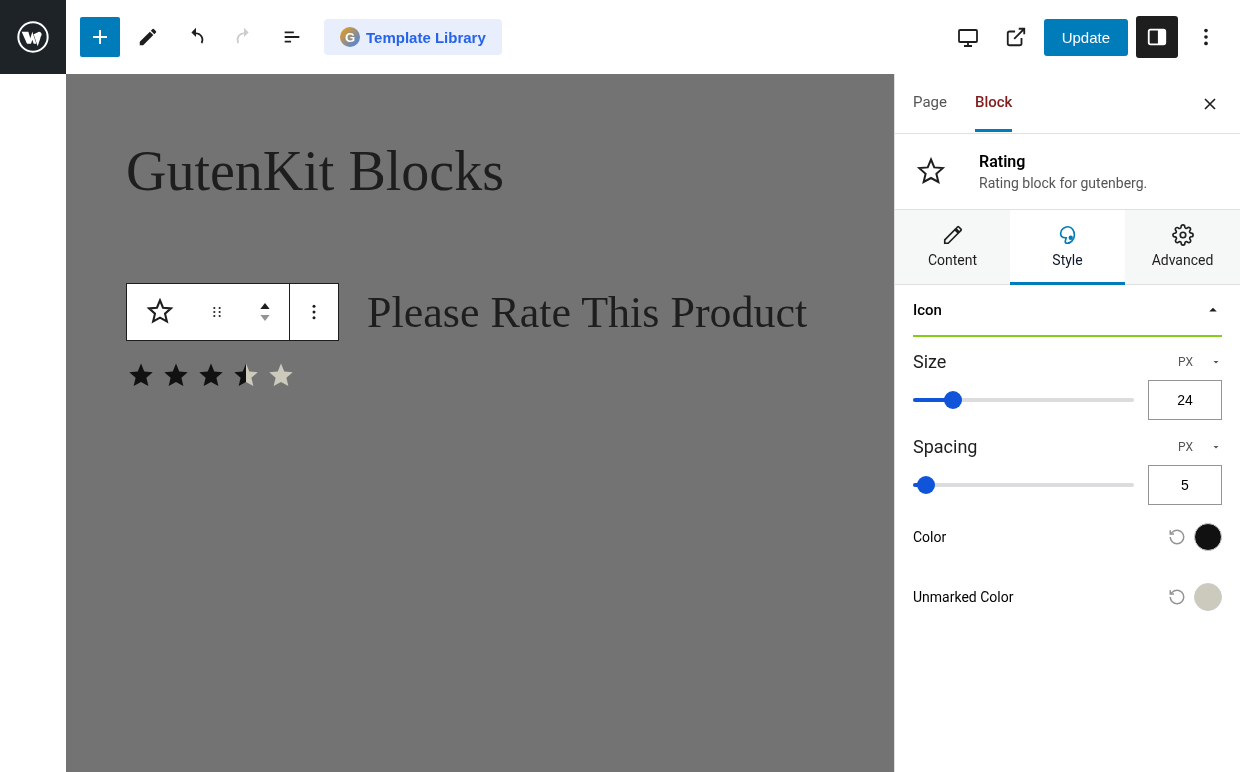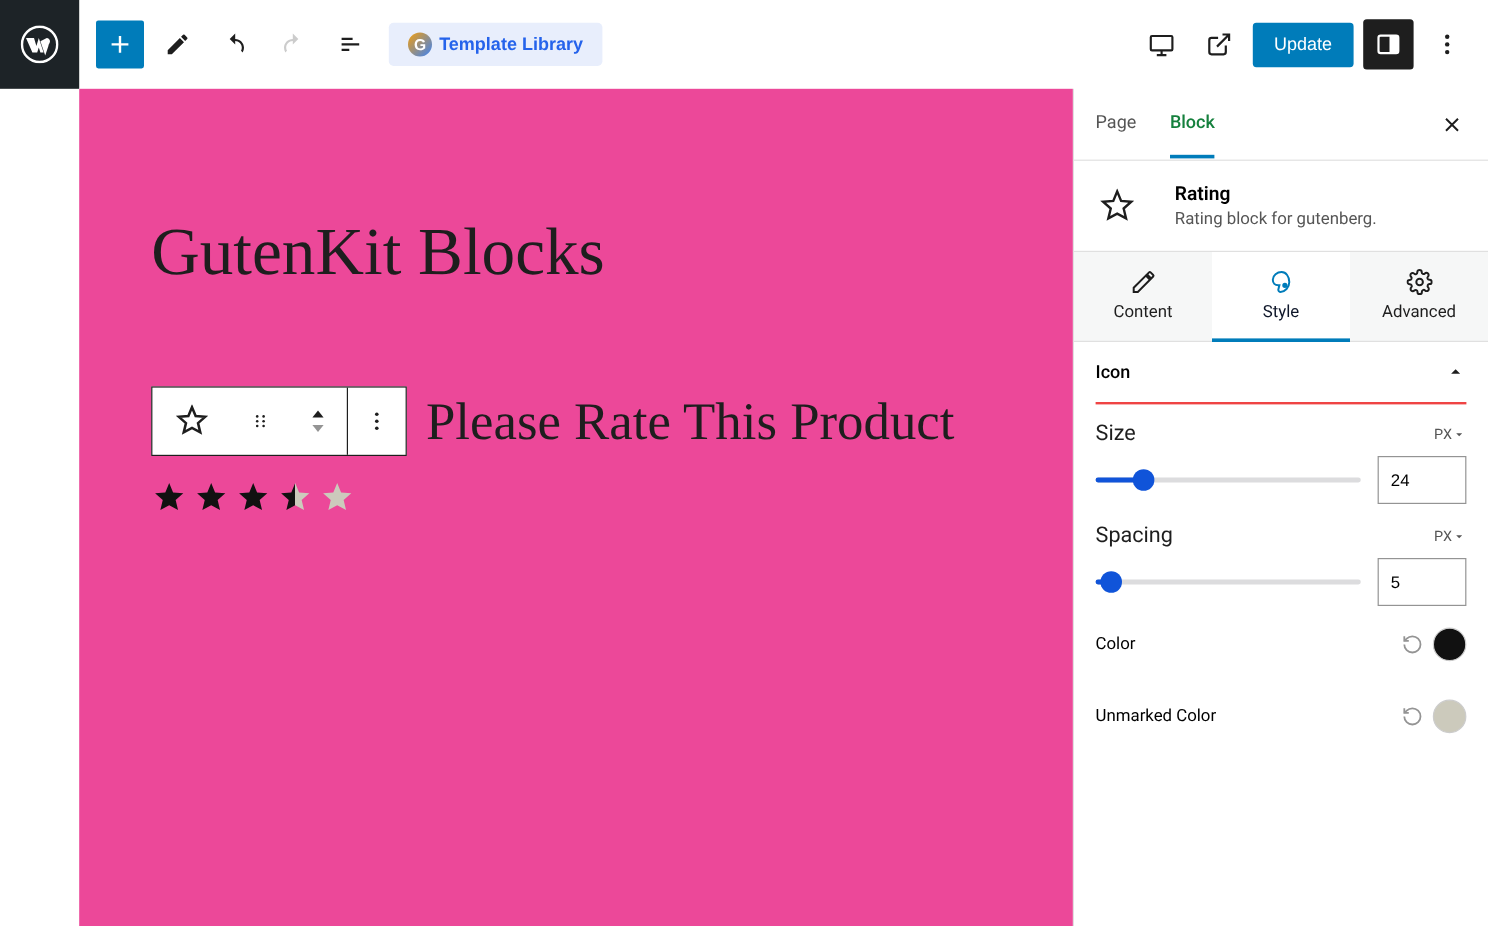--- a/index.html
+++ b/index.html
@@ -12,56 +12,56 @@
 .btn { display: flex; align-items: center; justify-content: center; border: none; background: transparent; cursor: pointer; border-radius: 2px; }
 .add-btn { width: 40px; height: 40px; background: #007cba; color: #fff; }
 .icon-btn { width: 40px; height: 40px; color: #1e1e1e; }
 .icon-btn:disabled, .icon-btn.disabled { color: #ccc; }
 .template-lib { display: flex; align-items: center; gap: 6px; padding: 8px 16px; background: #e8eefc; border-radius: 4px; margin-left: 4px; color: #2563eb; font-weight: 600; font-size: 15px; }
 .template-lib .g-icon { width: 20px; height: 20px; border-radius: 50%; background: linear-gradient(135deg,#f59e0b,#3b82f6); display:flex; align-items:center; justify-content:center; color:#fff; font-weight:bold; font-size:13px; }
 .spacer { flex: 1; }
 .update-btn { padding: 10px 18px; background: #007cba; color: #fff; font-size: 15px; font-weight: 400; border-radius: 3px; }
 .sidebar-toggle { width: 42px; height: 42px; background: #1e1e1e; color: #fff; border-radius: 3px; }
 .editor-area { flex: 1; display: flex; }
-.canvas { flex: 1; background: #ec4899; padding: 104px 60px; position: relative; }
+.canvas { flex: 1; background: #737373; padding: 65px 60px; position: relative; }
 .canvas h1 { font-family: Georgia, serif; font-weight: 400; font-size: 56px; color: #1e1e1e; margin-bottom: 80px; }
-.block-row { display: flex; align-items: center; gap: 16px; }
+.block-row { display: flex; align-items: center; gap: 28px; }
 .block-toolbar { display: inline-flex; border: 1px solid #1e1e1e; background: #fff; height: 58px; }
 .block-toolbar .tb-cell { width: 48px; display: flex; align-items: center; justify-content: center; }
 .block-toolbar .tb-cell.first { width: 66px; }
 .block-toolbar .divider { width: 1px; background: #1e1e1e; }
 .block-toolbar .tb-updown { display:flex; flex-direction:column; gap:2px; }
 .rate-text { font-family: Georgia, serif; font-size: 44px; color: #1e1e1e; }
 .stars-row { display: flex; gap: 5px; margin-top: 20px; }
 .star { width: 30px; height: 30px; }
 
 .sidebar { width: 346px; border-left: 1px solid #e0e0e0; display: flex; flex-direction: column; background: #fff; }
 .sb-tabs { display: flex; align-items: center; height: 60px; border-bottom: 1px solid #e0e0e0; padding: 0 18px; gap: 28px; }
 .sb-tab { font-size: 15px; color: #555; padding-bottom: 18px; padding-top: 18px; border-bottom: 3px solid transparent; cursor: pointer; }
-.sb-tab.active { color: #15803d; font-weight: 500; border-bottom-color: #007cba; }
+.sb-tab.active { color: #7f1d1d; font-weight: 500; border-bottom-color: #007cba; }
 .sb-close { margin-left: auto; width: 24px; height: 24px; }
 .sb-header { display: flex; align-items: center; gap: 30px; padding: 18px 18px; border-bottom: 1px solid #e0e0e0; }
 .sb-header-icon { width: 36px; height: 36px; display:flex; align-items:center; justify-content:center; }
 .sb-header-text .title { font-size: 16px; font-weight: 600; margin-bottom: 4px; }
 .sb-header-text .desc { font-size: 14px; color: #555; }
 .sb-subtabs { display: flex; border-bottom: 1px solid #e0e0e0; background: #f6f7f7; }
 .sb-subtab { flex: 1; display: flex; flex-direction: column; align-items: center; gap: 6px; padding: 14px 0; font-size: 14px; color: #1e1e1e; cursor: pointer; }
 .sb-subtab.active { background: #fff; color: #0f172a; border-bottom: 3px solid #007cba; margin-bottom: -1px; }
 .sb-panel { padding: 0 18px; }
-.sb-panel-header { display: flex; align-items: center; justify-content: space-between; padding: 16px 0; border-bottom: 2px solid #ef4444; font-size: 15px; font-weight: 500; }
+.sb-panel-header { display: flex; align-items: center; justify-content: space-between; padding: 16px 0; border-bottom: 2px solid #84cc16; font-size: 15px; font-weight: 500; }
 .sb-control { padding: 14px 0 2px; }
 .sb-control-row { display: flex; justify-content: space-between; align-items: center; margin-bottom: 8px; }
 .sb-control-label { font-size: 18px; color: #1e1e1e; }
-.unit-sel { font-size: 12px; color: #555; display: flex; align-items: center; gap: 0; }
+.unit-sel { font-size: 12px; color: #555; display: flex; align-items: center; gap: 17px; }
 .slider-row { display: flex; align-items: center; gap: 14px; }
 .slider-wrap { flex: 1; position: relative; height: 20px; display:flex; align-items:center;}
 .slider-track { height: 4px; background: #dcdcde; width: 100%; border-radius: 2px; position: relative; }
 .slider-fill { height: 4px; background: #1054d9; border-radius: 2px; position: absolute; left: 0; top: 0; }
 .slider-thumb { width: 18px; height: 18px; background: #1054d9; border-radius: 50%; position: absolute; top: 50%; transform: translate(-50%,-50%); }
-.slider-input { width: 74px; height: 40px; border: 1px solid #949494; padding: 0 10px; font-size: 14px; }
+.slider-input { width: 74px; height: 40px; border: 1px solid #949494; padding: 0 24px; font-size: 14px; text-align: center; }
 .color-row { display: flex; align-items: center; justify-content: space-between; padding: 16px 0; }
 .color-row .lbl { font-size: 14px; }
 .color-controls { display: flex; align-items: center; gap: 8px; }
 .reset-icn { width:18px; height:18px; }
 .color-swatch { width: 28px; height: 28px; border-radius: 50%; border: 1px solid #ccc; }
 </style>
 </head>
 <body>
 
 <div class="app">

